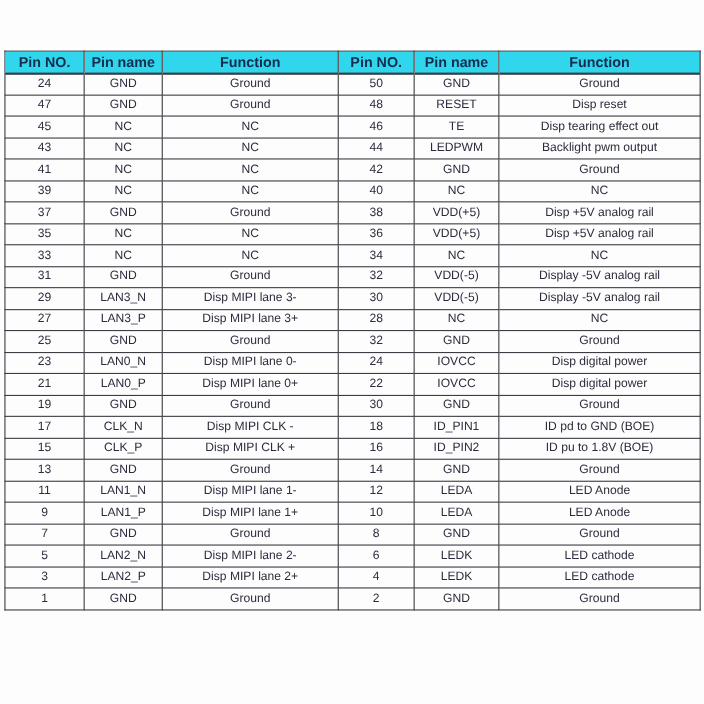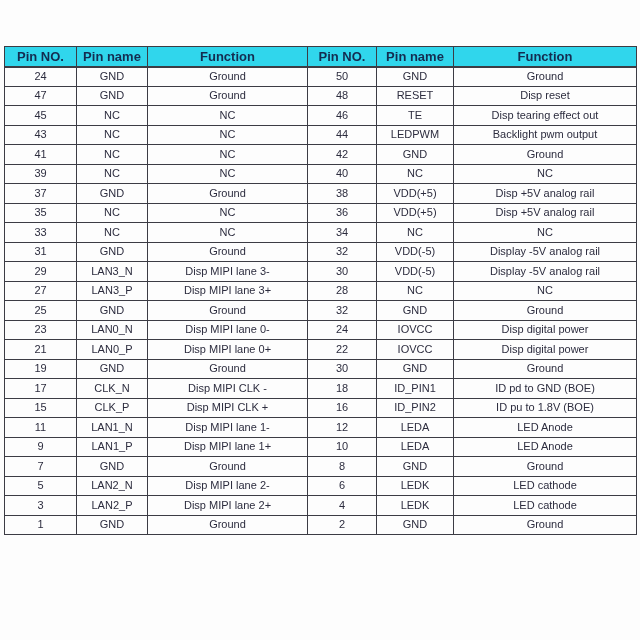--- a/index.html
+++ b/index.html
@@ -223,20 +223,28 @@
         </tr>
         <tr>
           <td>15</td>
           <td>CLK_P</td>
           <td>Disp MIPI CLK +</td>
           <td>16</td>
           <td>ID_PIN2</td>
           <td>ID pu to 1.8V (BOE)</td>
         </tr>
         <tr>
+          <td>13</td>
+          <td>GND</td>
+          <td>Ground</td>
+          <td>14</td>
+          <td>GND</td>
+          <td>Ground</td>
+        </tr>
+        <tr>
           <td>11</td>
           <td>LAN1_N</td>
           <td>Disp MIPI lane 1-</td>
           <td>12</td>
           <td>LEDA</td>
           <td>LED Anode</td>
         </tr>
         <tr>
           <td>9</td>
           <td>LAN1_P</td>

